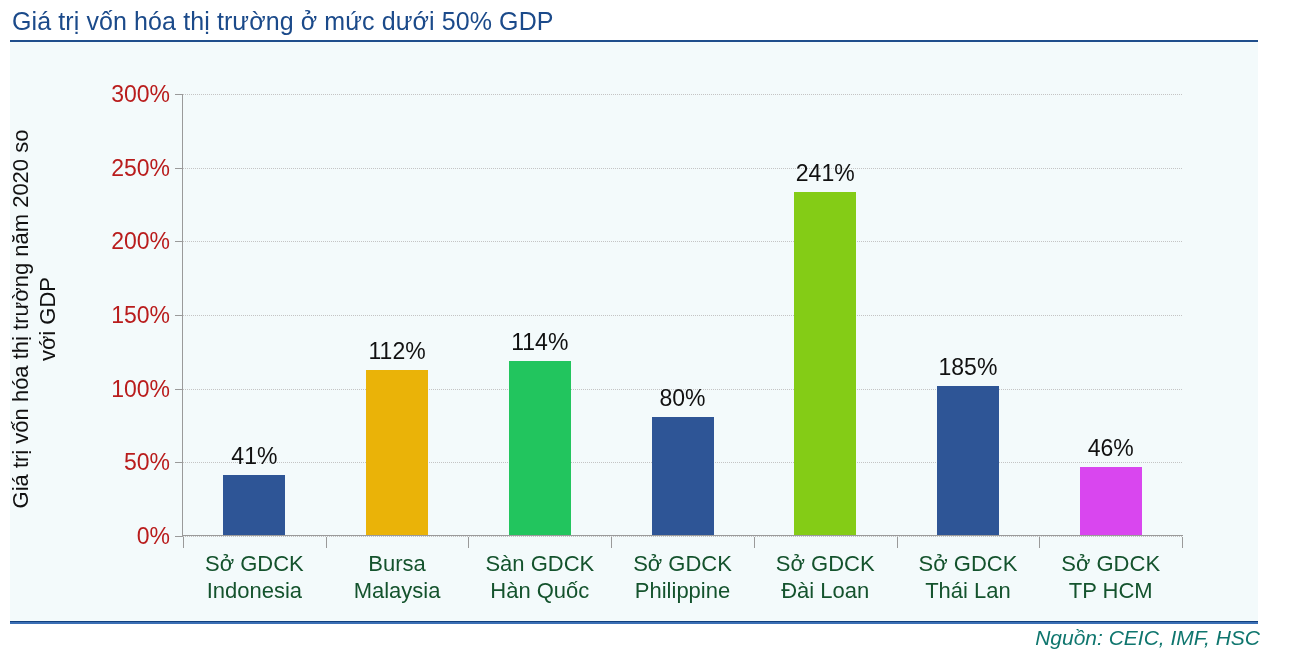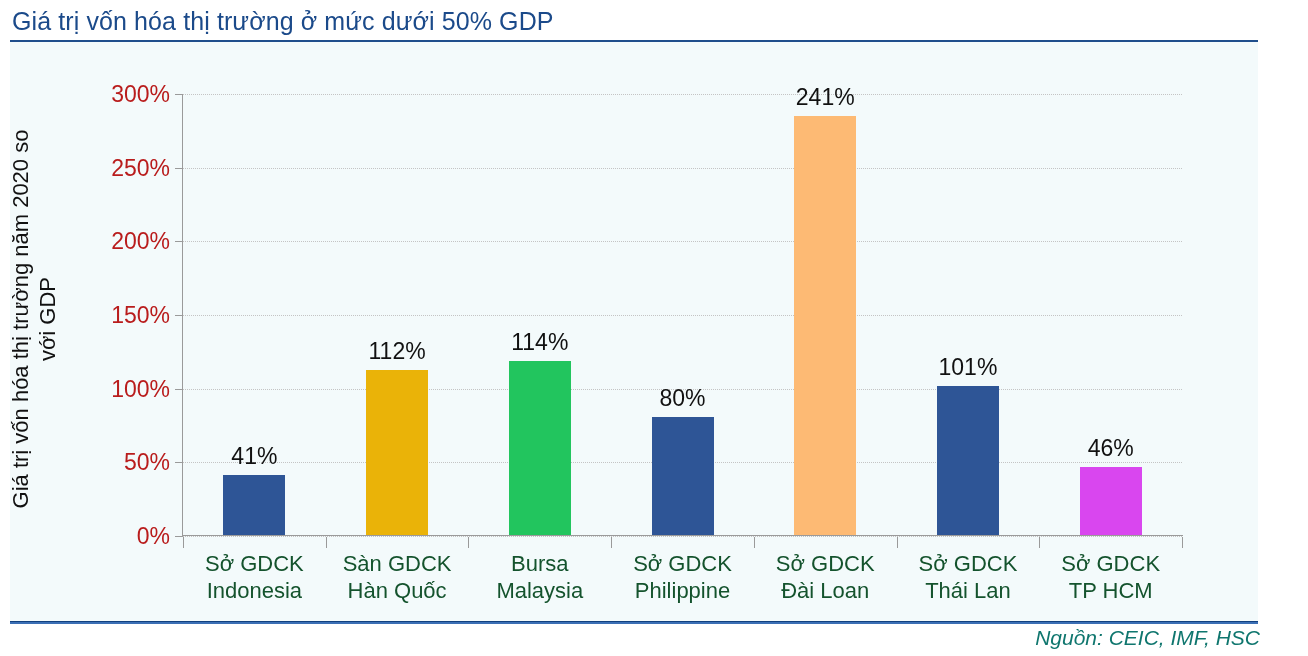--- a/index.html
+++ b/index.html
@@ -271,27 +271,27 @@
             <div class="bar" style="height: 174px; background: #22c55e;">
               <div class="bar-label">114%</div>
             </div>
           </div>
           <div class="bar-cell">
             <div class="bar" style="height: 117.867px; background: rgb(46, 85, 150);">
               <div class="bar-label">80%</div>
             </div>
           </div>
           <div class="bar-cell">
-            <div class="bar" style="height: 419px; background: #fdba74; text-align: right;">
+            <div class="bar" style="height: 343px; background: #84cc16; text-align: right;">
               <div class="bar-label">241%</div>
             </div>
           </div>
           <div class="bar-cell">
             <div class="bar" style="height: 148.807px; background: rgb(46, 85, 150);">
-              <div class="bar-label">101%</div>
+              <div class="bar-label">185%</div>
             </div>
           </div>
           <div class="bar-cell">
             <div class="bar" style="height: 67.7733px; background: #d946ef;">
               <div class="bar-label">46%</div>
             </div>
           </div>
         </div>
 
       <div class="cat-seps" id="catseps">
@@ -300,24 +300,24 @@
           <div class="cat-sep" style="left: 285.429px;"></div>
           <div class="cat-sep" style="left: 428.143px;"></div>
           <div class="cat-sep" style="left: 570.857px;"></div>
           <div class="cat-sep" style="left: 713.571px;"></div>
           <div class="cat-sep" style="left: 856.286px;"></div>
           <div class="cat-sep" style="left: 999px;"></div>
         </div>
       <div class="cat-labels" id="catlabels">
           <div class="cat-label">Sở GDCK
 Indonesia</div>
+          <div class="cat-label">Bursa
+Malaysia</div>
           <div class="cat-label">Sàn GDCK
 Hàn Quốc</div>
-          <div class="cat-label">Bursa
-Malaysia</div>
           <div class="cat-label">Sở GDCK
 Philippine</div>
           <div class="cat-label">Sở GDCK
 Đài Loan</div>
           <div class="cat-label">Sở GDCK
 Thái Lan</div>
           <div class="cat-label">Sở GDCK
 TP HCM</div>
         </div>
     </div>

